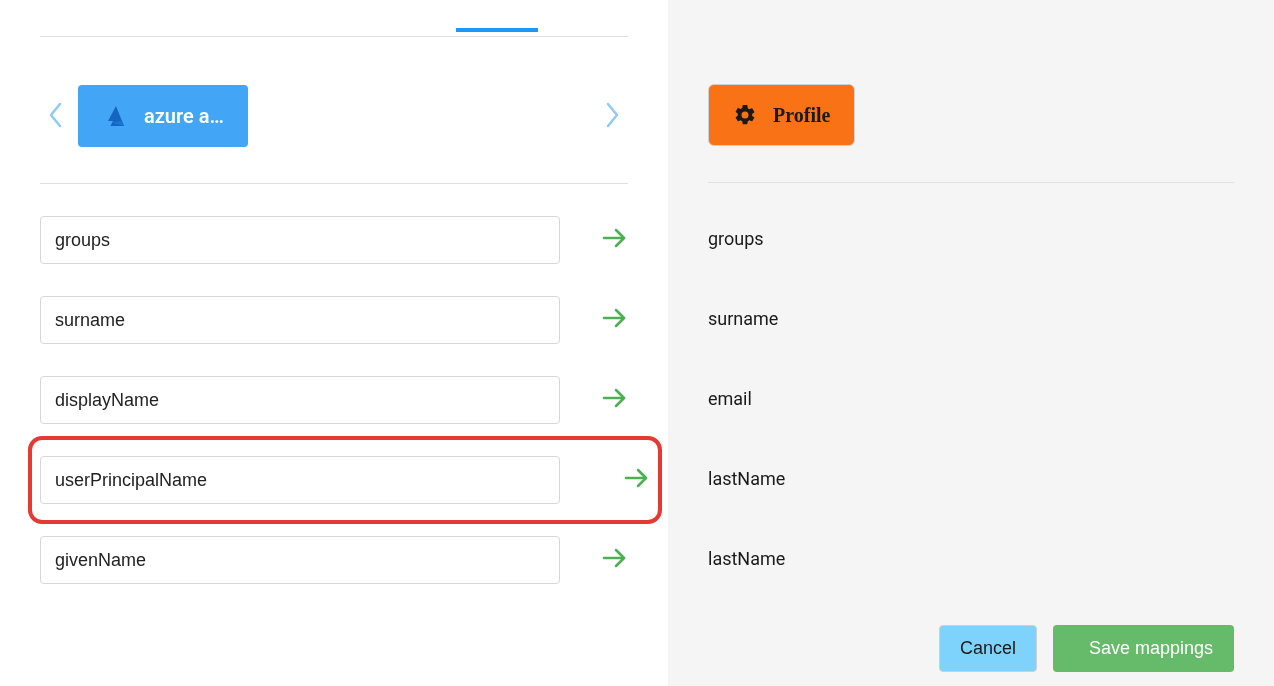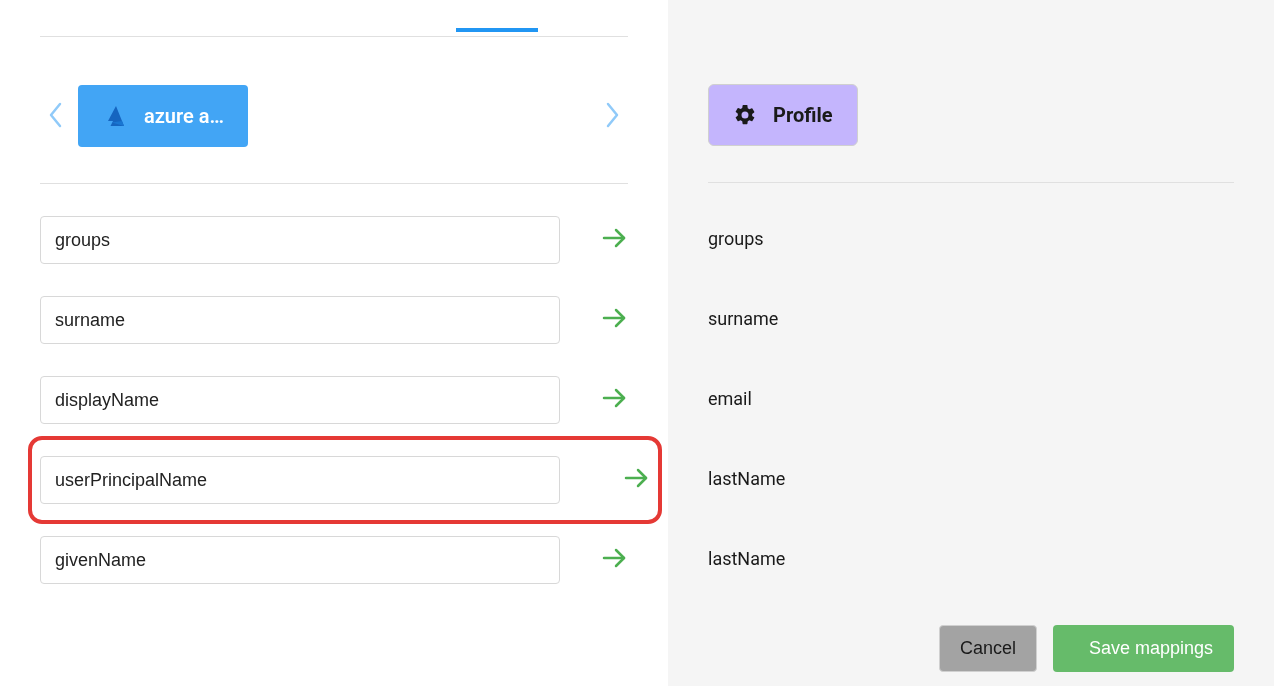--- a/index.html
+++ b/index.html
@@ -75,25 +75,26 @@
     .source-chip .label {
       font-size: 20px;
       font-weight: 600;
     }
     .chevron-right-spacer {
       margin-left: auto;
     }
     .profile-chip {
       display: flex;
       align-items: center;
-      background: #c4b5fd;
+      background: #f97316;
       border: 1px solid #d0d0d0;
       border-radius: 6px;
       padding: 18px 24px;
       gap: 16px;
+      font-family: Liberation Serif, serif;
     }
     .profile-chip .icon {
       width: 24px;
       height: 24px;
     }
     .profile-chip .label {
       font-size: 20px;
       font-weight: 700;
       color: #1a1a1a;
     }
@@ -162,21 +163,21 @@
       gap: 16px;
     }
     .btn {
       padding: 12px 20px;
       font-size: 18px;
       border-radius: 4px;
       cursor: pointer;
       border: 1px solid transparent;
     }
     .btn-cancel {
-      background: #a3a3a3;
+      background: #7dd3fc;
       border: 1px solid #d0d0d0;
       color: #1a1a1a;
     }
     .btn-save {
       background: #66BB6A;
       color: #fff;
       font-weight: 500;
       padding-left: 35px;
     }
   </style>

